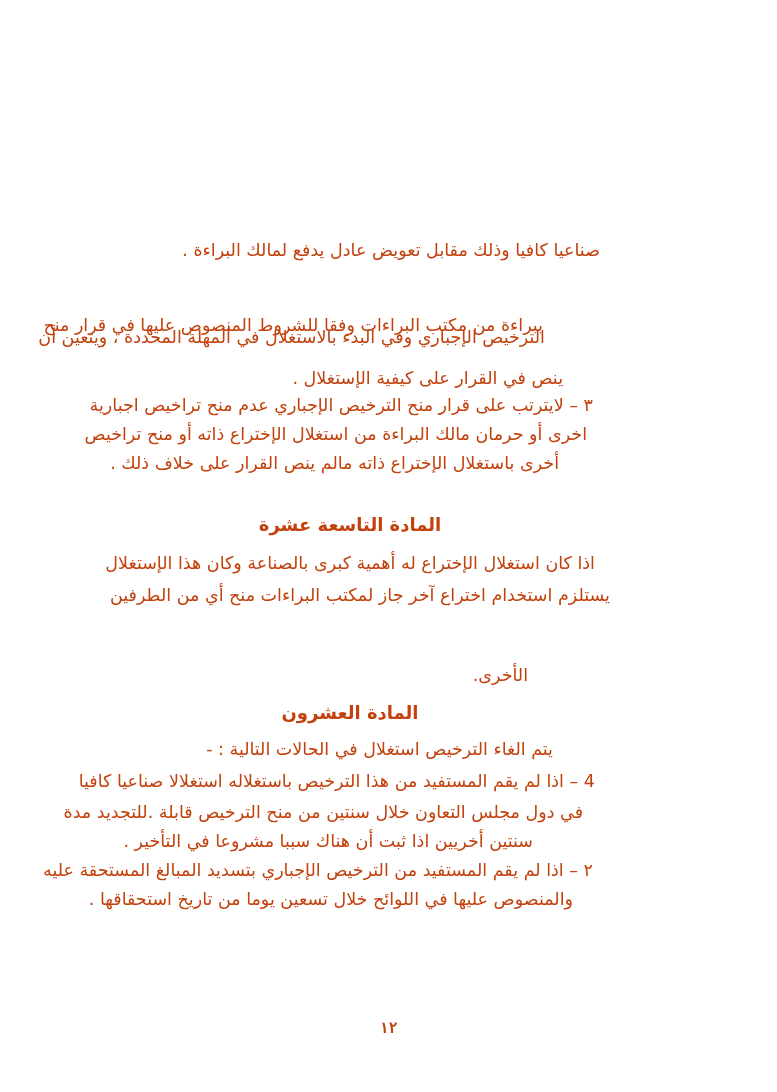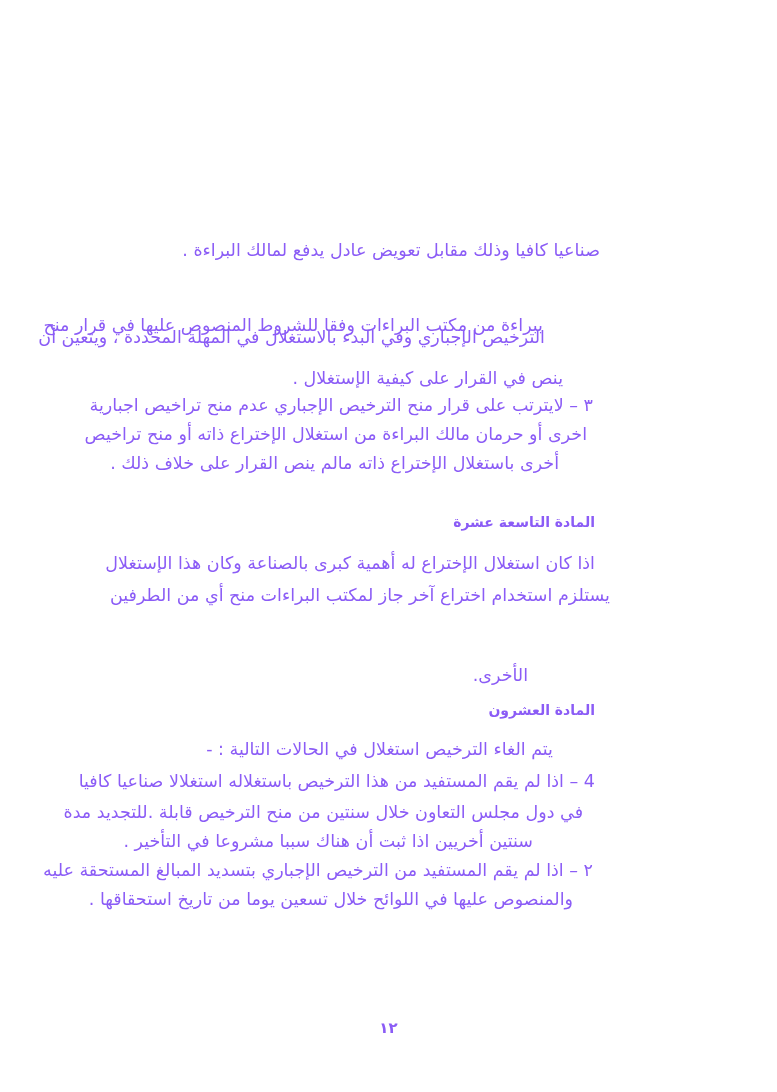--- a/index.html
+++ b/index.html
@@ -7,50 +7,52 @@
     padding: 0;
     background: #ffffff;
   }
   .page {
     position: relative;
     width: 777px;
     height: 1092px;
     background: #ffffff;
     overflow: hidden;
     font-family: "DejaVu Sans", sans-serif;
-    color: #8b5cf6;
+    color: #c2410c;
     direction: rtl;
   }
   .ln {
     position: absolute;
     white-space: nowrap;
     font-size: 17.5px;
     line-height: 24px;
     text-align: right;
     direction: rtl;
     letter-spacing: 0.2px;
   }
   .heading {
     position: absolute;
     left: 105px;
     right: 182px;
-    font-size: 14px;
+    text-align: center;
+    font-size: 18px;
     font-weight: bold;
     white-space: nowrap;
     direction: rtl;
   }
   .pagenum {
     position: absolute;
     left: 0;
     right: 0;
     top: 1019px;
     text-align: center;
     font-size: 15px;
     font-weight: bold;
     direction: rtl;
+    font-family: Liberation Mono, monospace;
   }
 </style>
 </head>
 <body>
 
 <div class="page">
 
   <div class="ln" style="top:238px; right:177px">صناعيا كافيا وذلك مقابل تعويض عادل يدفع لمالك البراءة .</div>
 
   <div class="ln" style="top:313px; right:234px">ببراءة من مكتب البراءات وفقا للشروط المنصوص عليها في قرار منح</div>

